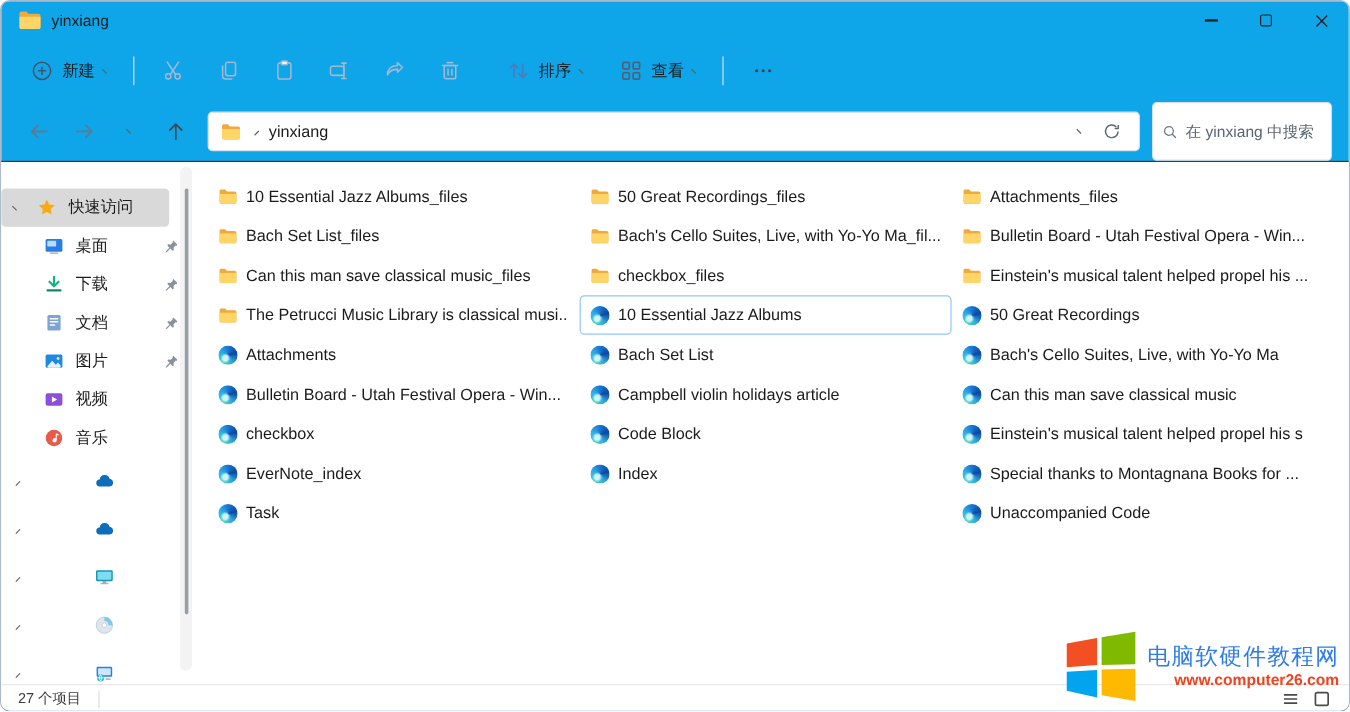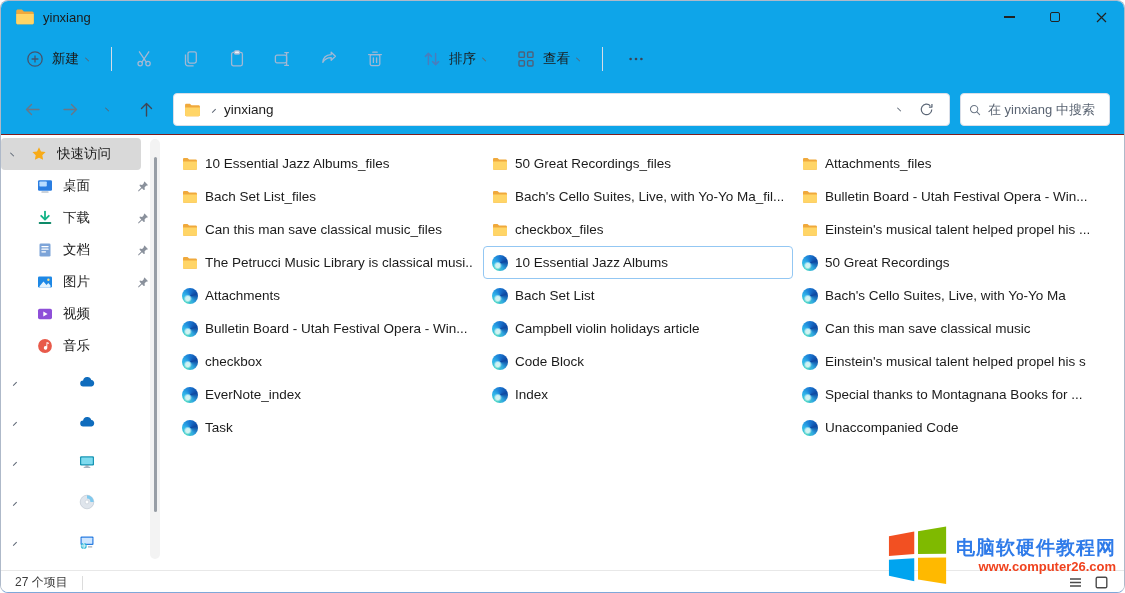--- a/index.html
+++ b/index.html
@@ -29,37 +29,37 @@
   .navrow { height:49px; display:flex; align-items:center; padding:0 14px; gap:4px; }
   .nav-btn { background:transparent; border:none; width:34px; height:32px;
     display:flex; align-items:center; justify-content:center; }
   .nav-btn svg { width:17px; height:17px; }
   .addressbar { flex:1; height:33px; background:#fff; border:1px solid #d9dee8; border-radius:4px;
     display:flex; align-items:center; padding:0 10px; margin:0 6px; }
   .addr-crumb { display:flex; align-items:center; gap:9px; font-size:13.5px; }
   .addr-spacer { flex:1; }
   .addr-btn { background:none; border:none; display:flex; align-items:center; justify-content:center;
     width:26px; height:26px; }
-  .searchbox { width:150px; height:33px; background:#fff; border:1px solid #d9dee8; border-radius:4px;
+  .searchbox { width:150px; height:49px; background:#fff; border:1px solid #d9dee8; border-radius:4px;
     display:flex; align-items:center; padding:0 8px; gap:7px; }
   .searchbox input { border:none; outline:none; width:100%; font-size:13px; color:#5a6472;
     font-family:"Liberation Sans", sans-serif; background:transparent; }
   .searchbox input::placeholder { color:#5a6472; opacity:1; }
 
   
   .chev { width:6px; height:6px; border-right:1.4px solid #4f5archive866; border-bottom:1.4px solid #4f5866;
     display:inline-block; flex:none; }
   .chev { border-color:#4f5866; }
   .chev.down  { transform:rotate(45deg) translate(-1px,-1px); }
   .chev.right { transform:rotate(-45deg); }
   .chev.small { width:5px; height:5px; border-width:1.2px; border-color:#5a6472; }
 
   
   .main { display:flex; height:435px; background:#fff; }
-  .sidebar { position:relative; width:162px; flex:none; padding-top:3px; }
+  .sidebar { position:relative; width:162px; flex:none; padding-top:22px; }
   .side-item { height:32px; display:flex; align-items:center; padding-left:10px; padding-right:14px;
     font-size:13.5px; white-space:nowrap; overflow:hidden; border-radius:4px; margin:0 0 0 0; }
   .side-item.root { height:40px;gap:48px; }
   .side-item.selected { background:#d9d9d9; margin-right:22px; }
   .side-item .chevbox { width:20px; flex:none; display:flex; align-items:center; }
   .side-item.child { padding-left:36px; }
   .sicon { width:16px; height:16px; flex:none; margin-right:10px; display:flex; }
   .sicon svg { width:16px; height:16px; }
   .slabel { overflow:hidden; white-space:nowrap; }
   .pin { margin-left:auto; width:13px; height:13px; flex:none; display:flex; }
@@ -89,21 +89,21 @@
   .status-div { width:1px; height:14px; background:#dcdcdc; margin-left:14px; }
   .status-spacer { flex:1; }
   .view-toggle { background:none; border:none; width:26px; height:22px;
     display:flex; align-items:center; justify-content:center; }
   .view-toggle svg { width:15px; height:15px; }
 
   
   .watermark { position:absolute; right:8px; bottom:6px; display:flex; align-items:center; gap:8px;
     pointer-events:none; }
   .wm-text { display:flex; flex-direction:column; line-height:1.25; }
-  .wm-title { font-size:19px; font-weight:bold; color:#2f7be9; letter-spacing:1px; }
+  .wm-title { font-size:19px; font-weight:normal; color:#2f7be9; letter-spacing:1px; }
   .wm-url { font-size:13px; font-weight:bold; color:#f0421e; text-align:right; }
 </style>
 </head>
 <body>
 
 <div class="window">
 
   <div class="chrome">
     <div class="titlebar">
       <span class="tbi" id="title-folder-icon">

